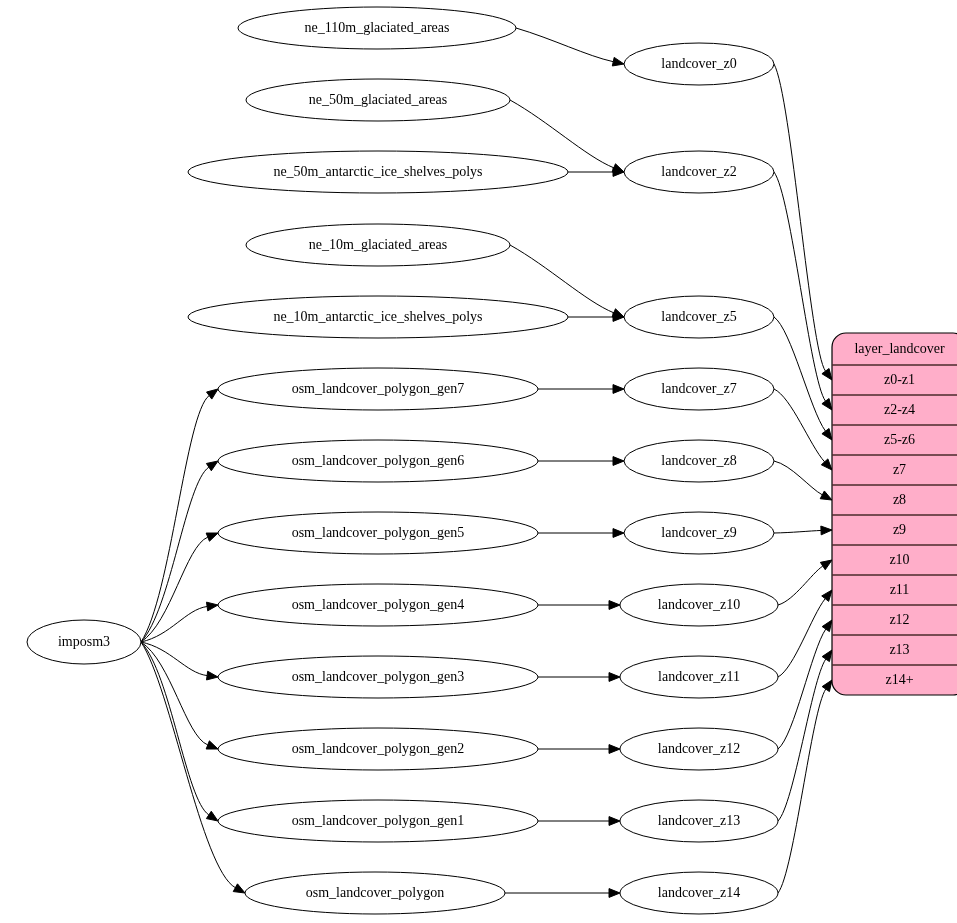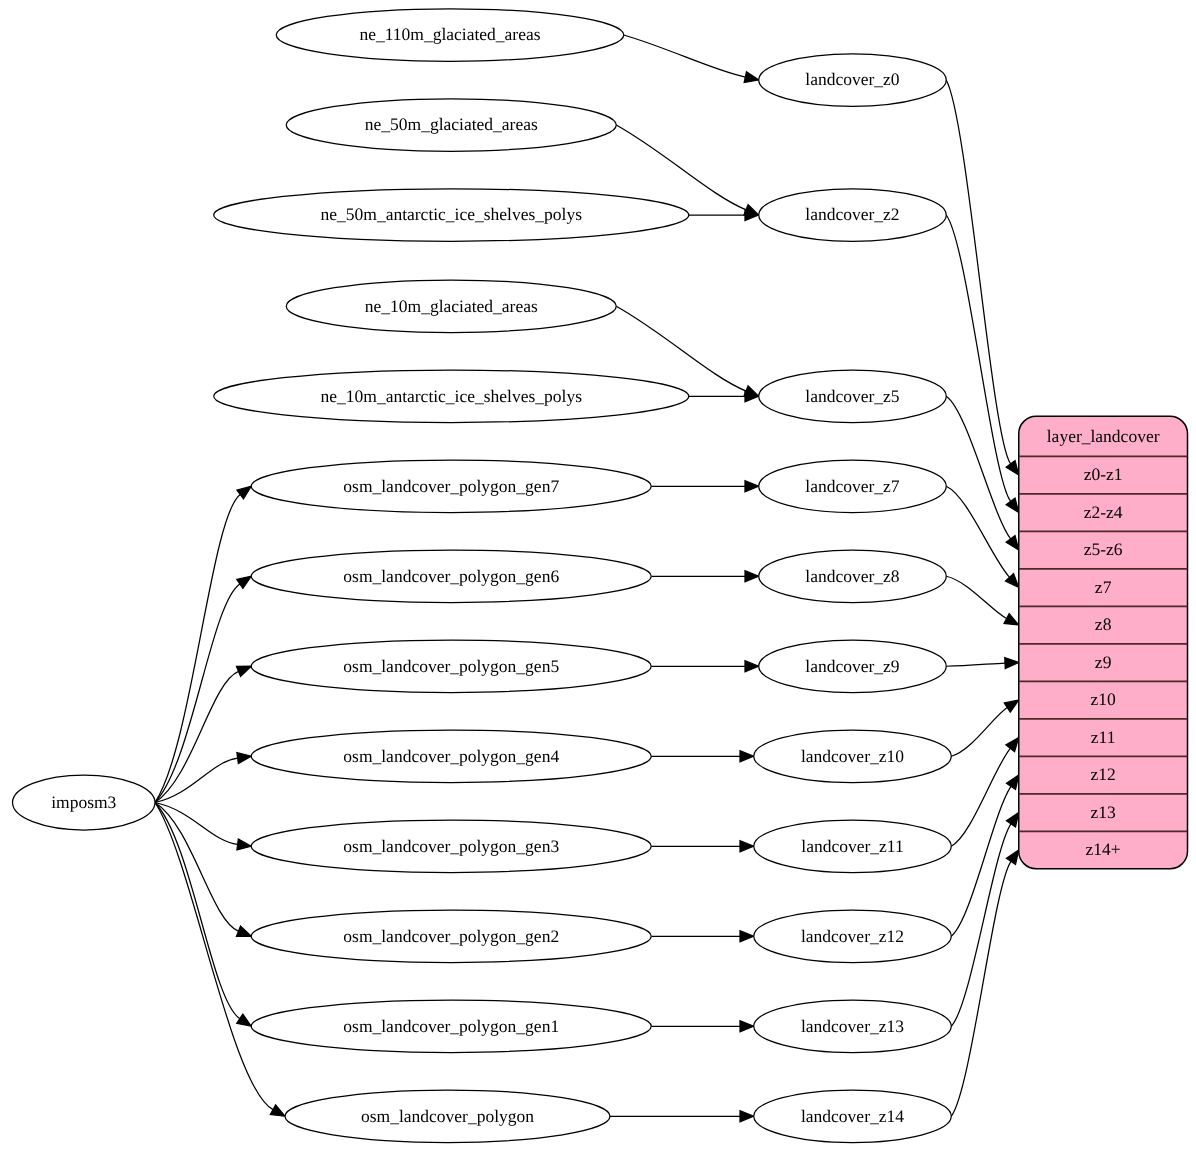--- a/index.html
+++ b/index.html
@@ -10,20 +10,21 @@
   body {
     width: 957px;
     height: 923px;
     overflow: hidden;
     font-family: "Liberation Serif", serif;
   }
   #graph-root {
     position: relative;
     width: 882px;
     height: 923px;
+    margin-left: 17px;
   }
   svg#graph-svg {
     position: absolute;
     top: 0;
     left: 0;
     width: 957px;
     height: 923px;
     display: block;
   }
   .node-ellipse {

